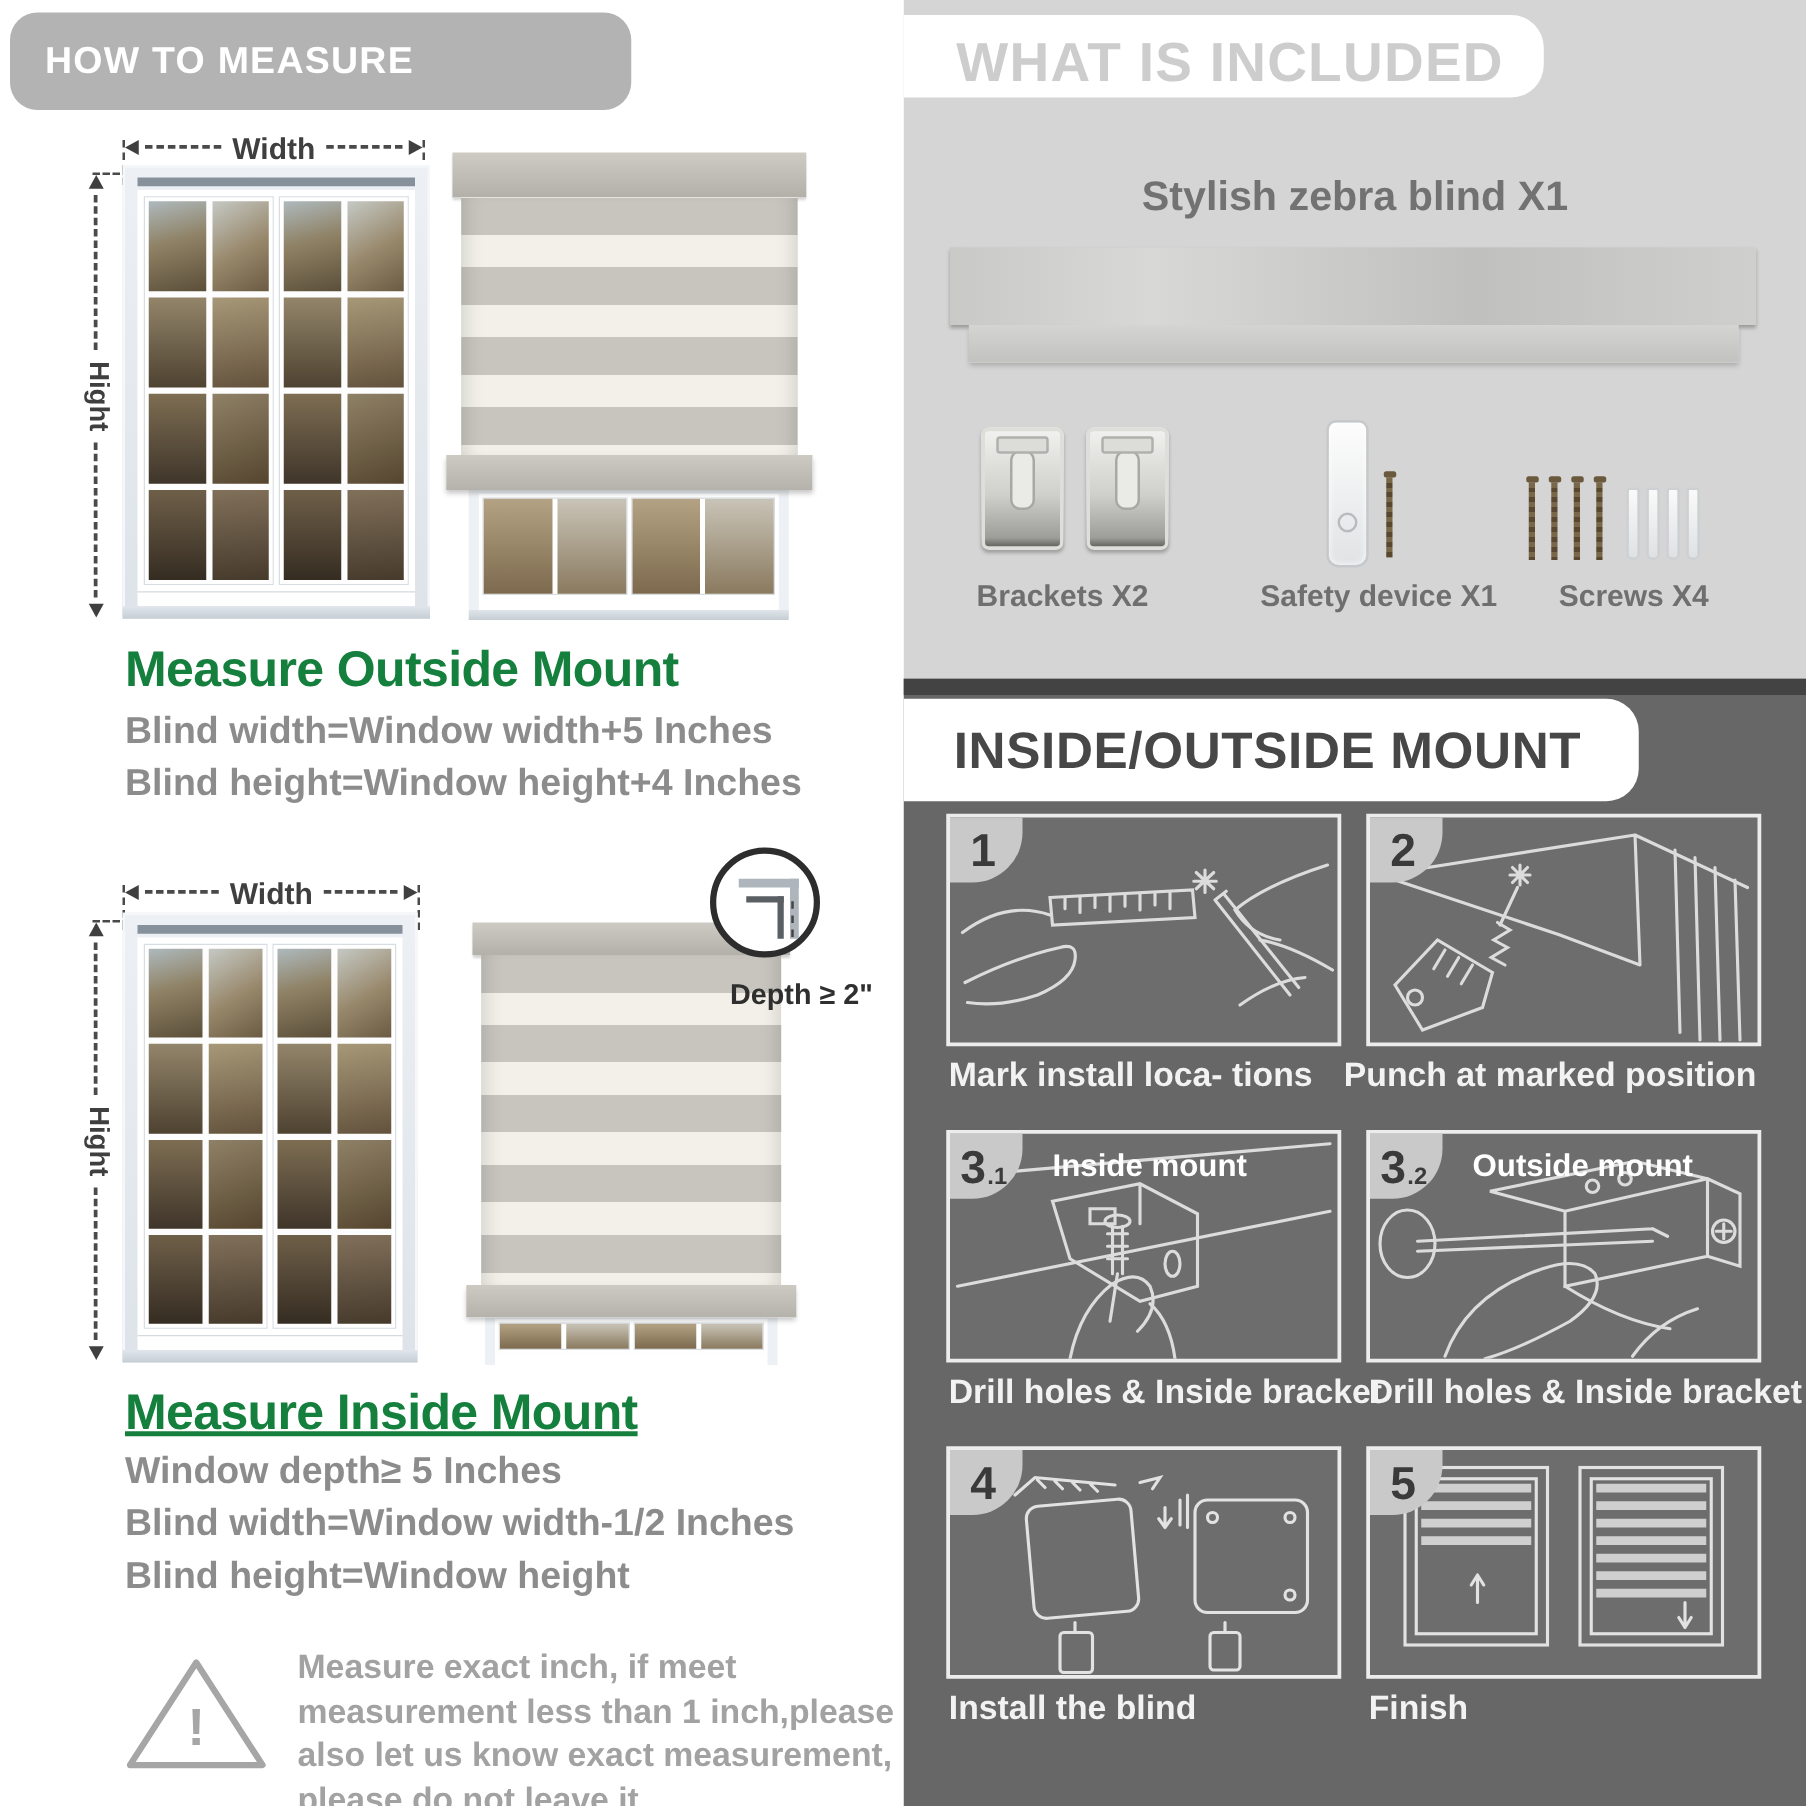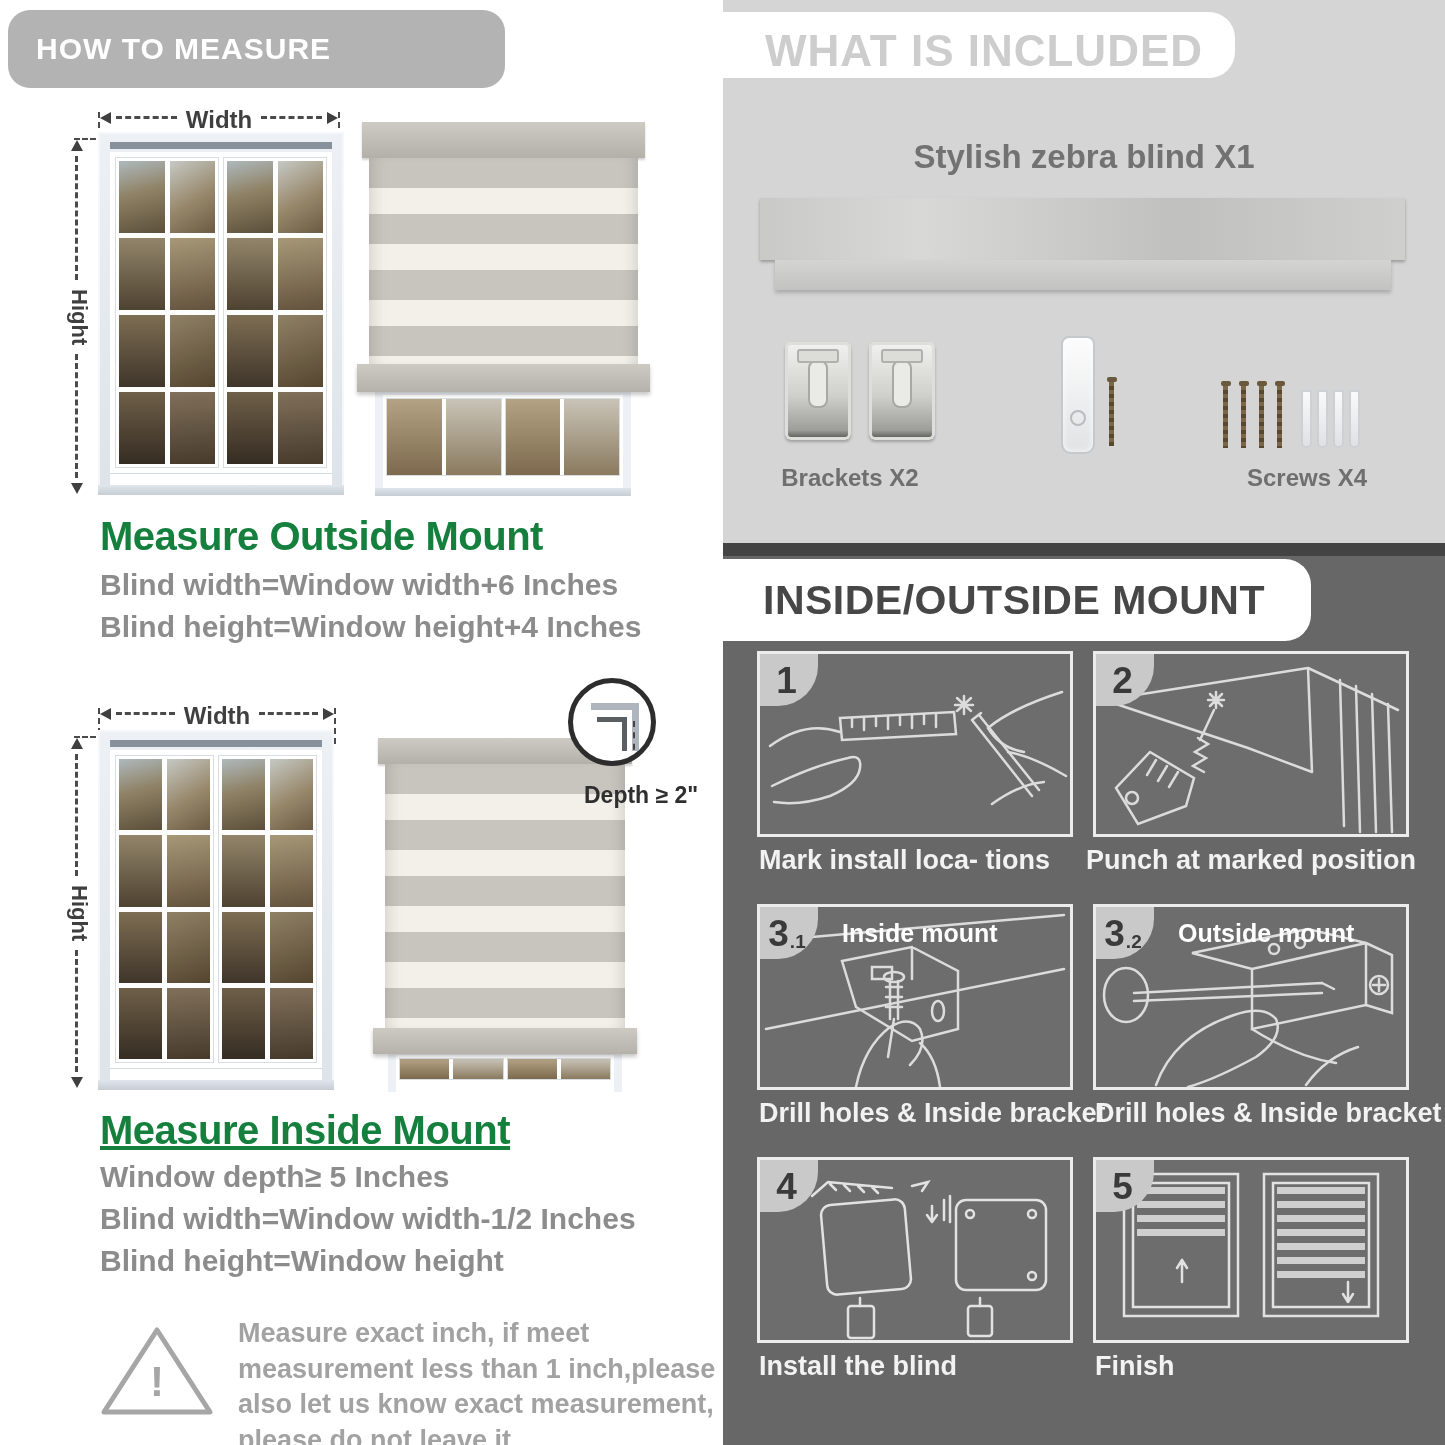--- a/index.html
+++ b/index.html
@@ -201,21 +201,21 @@
     <div class="mini-sill"></div>
   </div>
 
   <div class="blind" style="left:362px; top:122px; width:283px;">
     <div class="blind-headrail" style="height:36px;"></div>
     <div class="blind-stripes" style="height:206px;"></div>
     <div class="blind-bottomrail" style="height:28px;"></div>
   </div>
 
   <div class="section-title" style="left:100px; top:514px;">Measure Outside Mount</div>
-  <div class="formula" style="left:100px; top:568px;">Blind width=Window width+6 Inches</div>
+  <div class="formula" style="left:100px; top:568px;">Blind width=Window width+5 Inches</div>
   <div class="formula" style="left:100px; top:610px;">Blind height=Window height+4 Inches</div>
 
   <div class="harrow" style="left:98px; top:702px; width:238px; height:46px;">
     <span class="tick"></span>
     <span class="head-l"></span>
     <span class="dash"></span>
     <span class="lbl">Width</span>
     <span class="dash"></span>
     <span class="head-r"></span>
     <span class="tick"></span>
@@ -312,20 +312,21 @@
     <div class="screw" style="left:500px; top:386px; height:62px;"></div>
     <div class="screw" style="left:518px; top:386px; height:62px;"></div>
     <div class="screw" style="left:536px; top:386px; height:62px;"></div>
     <div class="screw" style="left:554px; top:386px; height:62px;"></div>
     <div class="anchor" style="left:578px; top:390px;"></div>
     <div class="anchor" style="left:594px; top:390px;"></div>
     <div class="anchor" style="left:610px; top:390px;"></div>
     <div class="anchor" style="left:626px; top:390px;"></div>
 
     <div class="inc-label" style="left:32px; width:190px;">Brackets X2</div>
+    <div class="inc-label" style="left:255px; width:250px;">Safety device X1</div>
     <div class="inc-label" style="left:494px; width:180px;">Screws X4</div>
   </div>
 
   <div class="right-dark">
     <div class="dark-strip"></div>
     <div class="mount-header">INSIDE/OUTSIDE MOUNT</div>
 
     <div class="step-panel" style="left:34px; top:108px;">
       <svg class="step-art" viewBox="0 0 310 180">
         <g stroke="#dcdcdc" stroke-width="2.5" fill="none" stroke-linecap="round">
@@ -358,21 +359,21 @@
           <path d="M98,124 L54,98 L20,134 L42,170 L90,152 Z"></path>
           <path d="M60,106 l-9,15 M71,112 l-9,15 M82,118 l-9,15"></path>
           <circle cx="36" cy="144" r="6"></circle>
         </g>
       </svg>
       <div class="step-badge">
         <span class="n">2</span>
           <span class="s"></span>
       </div>
     </div>
-    <div class="step-caption" style="left:363px; top:302px;">Punch at  marked position</div>
+    <div class="step-caption" style="left:352px; top:302px;">Punch at  marked position</div>
 
     <div class="step-panel" style="left:34px; top:361px;">
       <svg class="step-art" viewBox="0 0 310 180">
         <g stroke="#dcdcdc" stroke-width="2.5" fill="none" stroke-linecap="round">
           <path d="M6,34 L304,8 M6,122 L304,62"></path>
           <path d="M82,54 L152,40 L198,64 L198,122 L152,134 L96,100 Z M152,40 L152,72"></path>
           <path d="M112,60 h20 v12 h-20 z"></path>
           <ellipse cx="178" cy="104" rx="6" ry="10"></ellipse>
           <ellipse cx="134" cy="70" rx="10" ry="5"></ellipse>
           <path d="M130,74 v38 M138,74 v38 M126,80 h16 M126,90 h16 M126,100 h16"></path>

